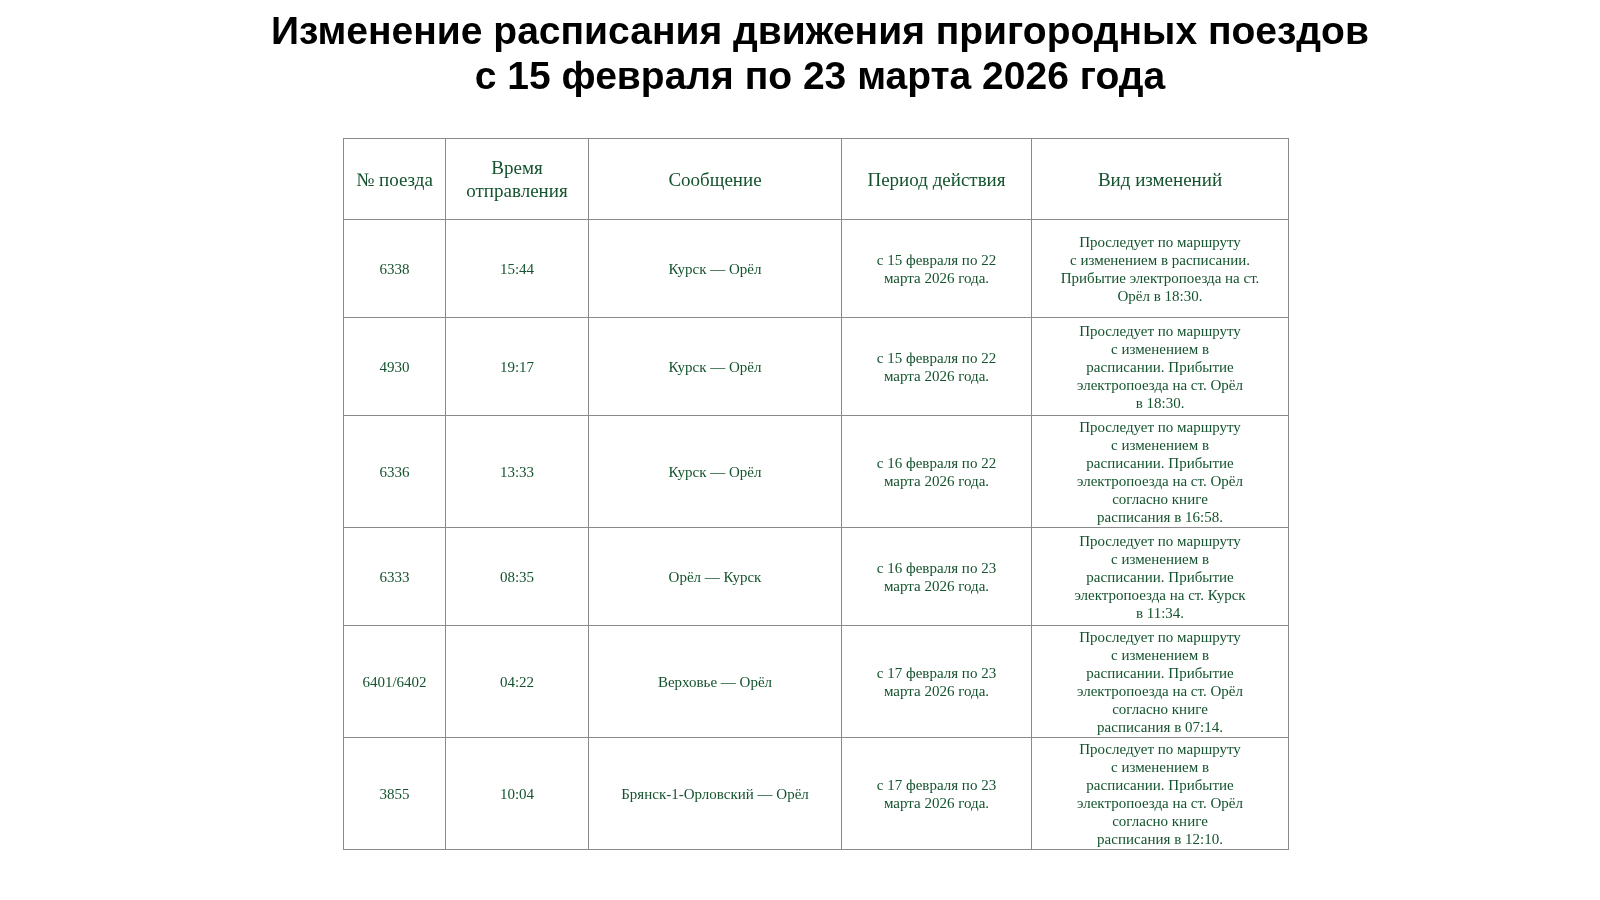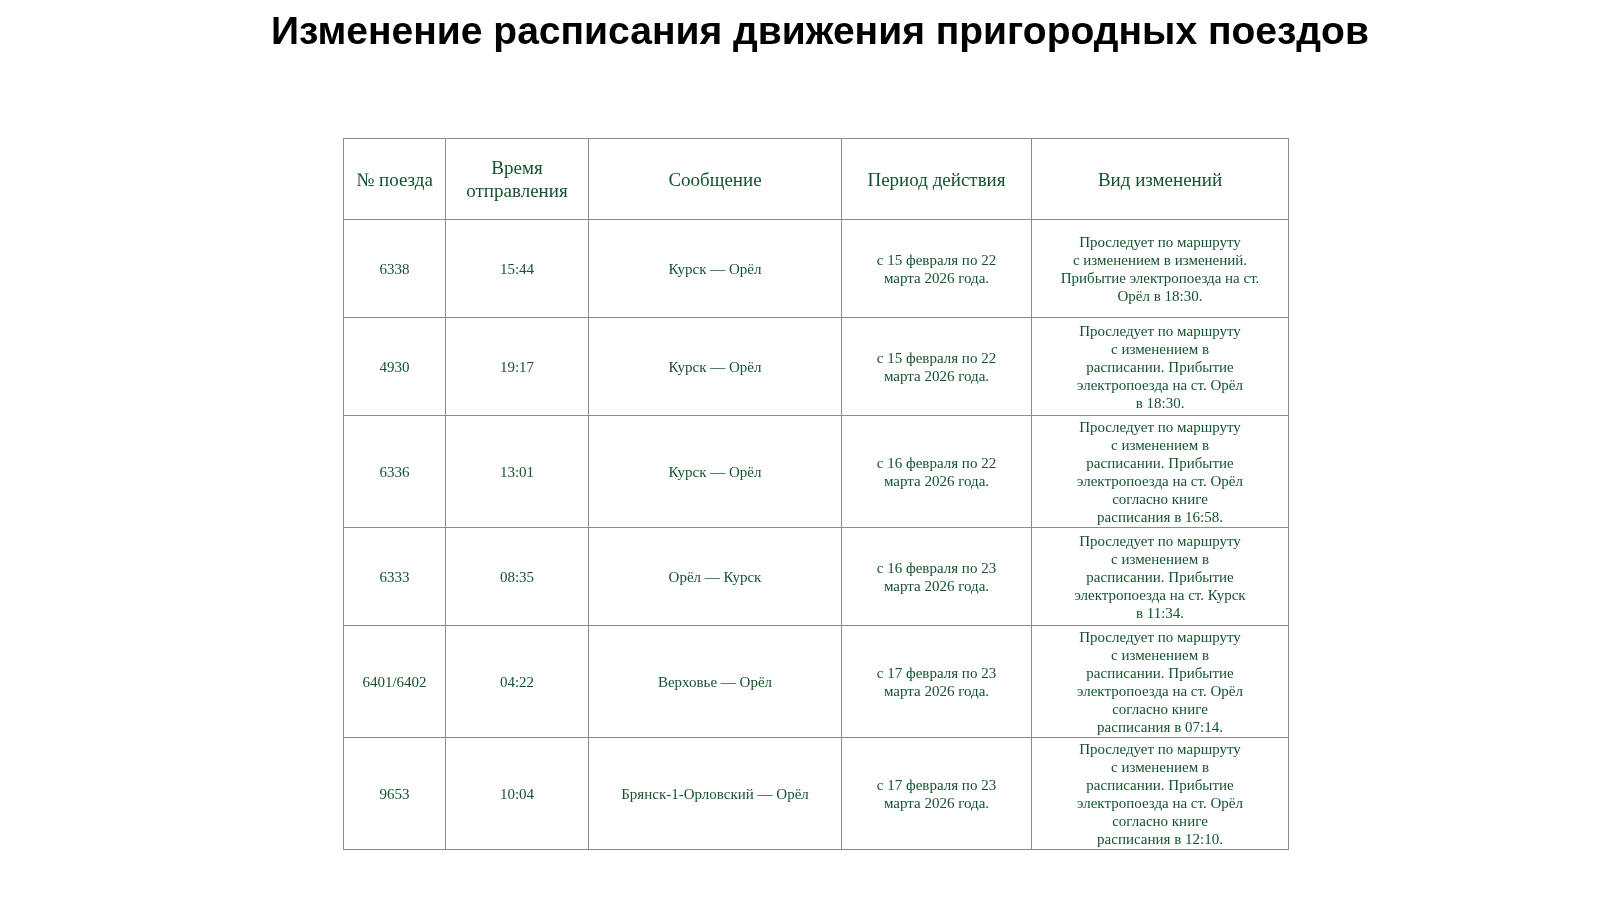--- a/index.html
+++ b/index.html
@@ -32,20 +32,21 @@
     td.changes { font-size: 16px; line-height: 17.5px; vertical-align: top; padding-top: 3px; }
     td.changes span { display: block; white-space: nowrap; }
     td.period span { display: block; white-space: nowrap; }
     th span { display: block; }
   </style>
 </head>
 <body>
 
 <div class="title">
   <div>Изменение расписания движения пригородных поездов</div>
+  <div>с 15 февраля по 23 марта 2026 года</div>
 </div>
 
 <table class="sched">
   <thead>
     <tr>
       <th class="c1">№ поезда</th>
       <th class="c2">
         <span>Время</span>
         <span>отправления</span>
       </th>
@@ -58,21 +59,21 @@
       <tr style="height: 98px;">
         <td>6338</td>
         <td>15:44</td>
         <td>Курск — Орёл</td>
         <td class="period">
           <span>с 15 февраля по 22</span>
           <span>марта 2026 года.</span>
         </td>
         <td class="changes">
           <span>Проследует по маршруту</span>
-          <span>с изменением в изменений.</span>
+          <span>с изменением в расписании.</span>
           <span>Прибытие электропоезда на ст.</span>
           <span>Орёл в 18:30.</span>
         </td>
       </tr>
       <tr style="height: 98px;">
         <td>4930</td>
         <td>19:17</td>
         <td>Курск — Орёл</td>
         <td class="period">
           <span>с 15 февраля по 22</span>
@@ -81,21 +82,21 @@
         <td class="changes">
           <span>Проследует по маршруту</span>
           <span>с изменением в</span>
           <span>расписании. Прибытие</span>
           <span>электропоезда на ст. Орёл</span>
           <span>в 18:30.</span>
         </td>
       </tr>
       <tr style="height: 112px;">
         <td>6336</td>
-        <td>13:01</td>
+        <td>13:33</td>
         <td>Курск — Орёл</td>
         <td class="period">
           <span>с 16 февраля по  22</span>
           <span>марта 2026 года.</span>
         </td>
         <td class="changes">
           <span>Проследует по маршруту</span>
           <span>с изменением в</span>
           <span>расписании. Прибытие</span>
           <span>электропоезда на ст. Орёл</span>
@@ -130,21 +131,21 @@
         <td class="changes">
           <span>Проследует  по маршруту</span>
           <span>с изменением в</span>
           <span>расписании. Прибытие</span>
           <span>электропоезда на ст. Орёл</span>
           <span>согласно книге</span>
           <span>расписания  в 07:14.</span>
         </td>
       </tr>
       <tr style="height: 112px;">
-        <td>9653</td>
+        <td>3855</td>
         <td>10:04</td>
         <td>Брянск-1-Орловский — Орёл</td>
         <td class="period">
           <span>с 17 февраля по  23</span>
           <span>марта 2026 года.</span>
         </td>
         <td class="changes">
           <span>Проследует по маршруту</span>
           <span>с изменением в</span>
           <span>расписании. Прибытие</span>

